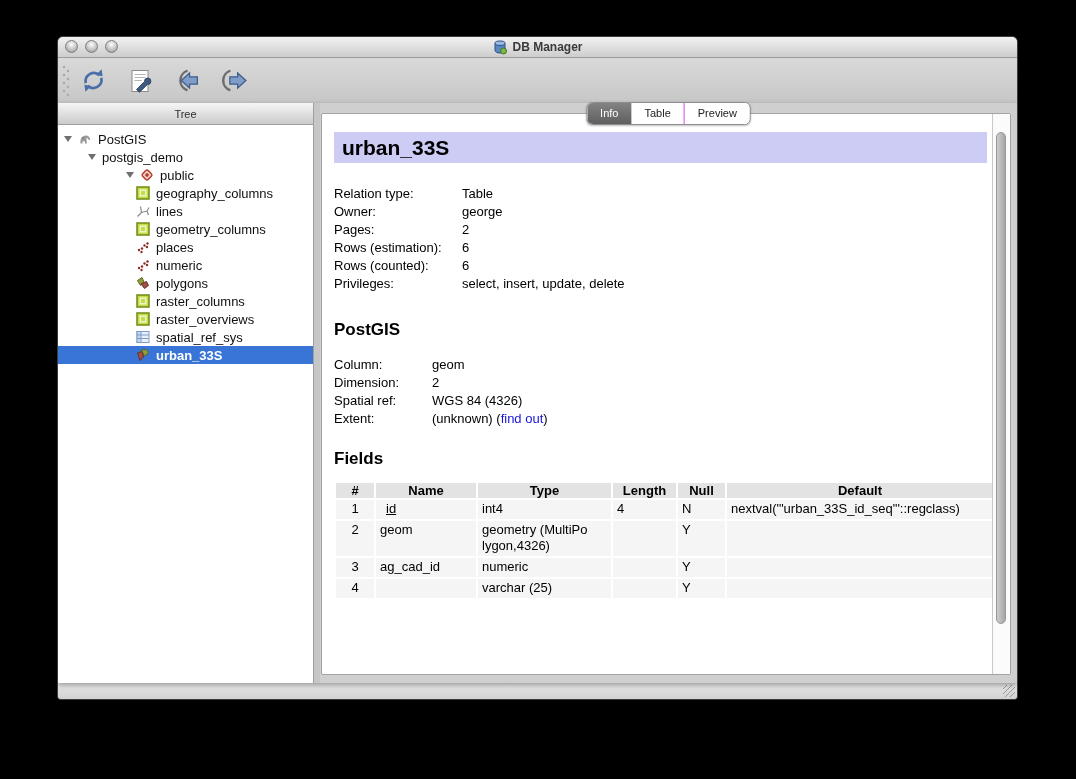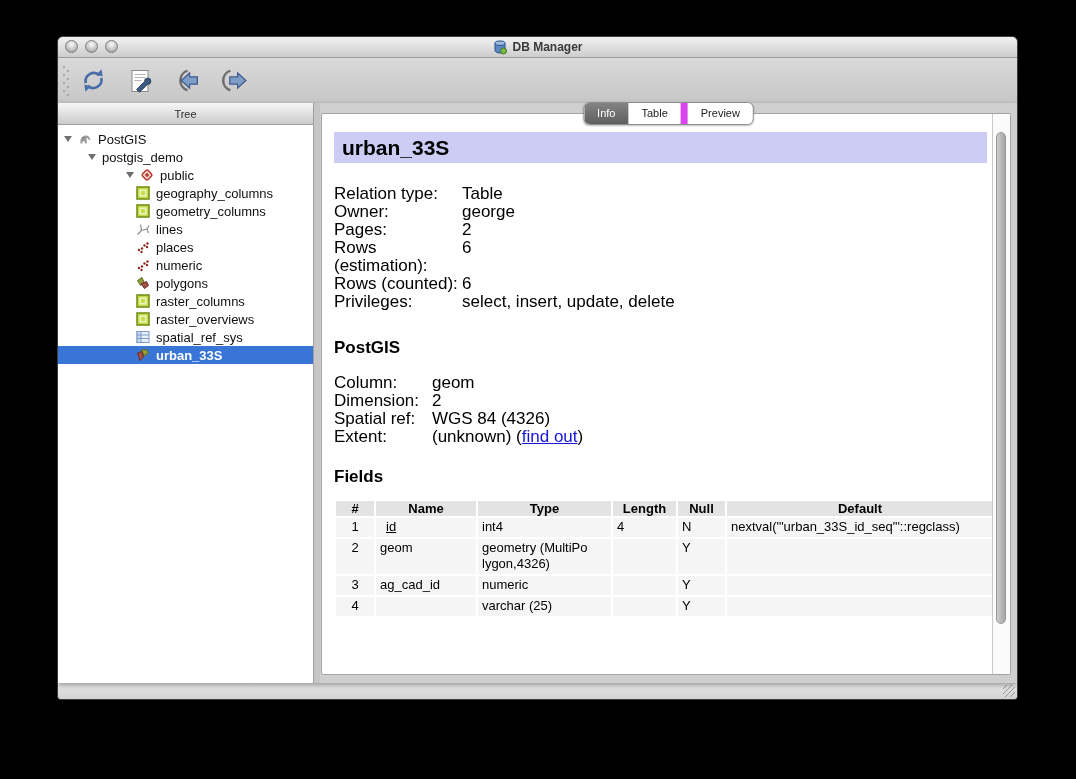--- a/index.html
+++ b/index.html
@@ -52,40 +52,40 @@
   
   .splitter{width:6px;background:#c6c6c6;}
   
   .right-panel{flex:1;position:relative;background:#cfcfcf;}
   .tabbar{position:absolute;top:-1px;left:50%;transform:translateX(-50%);z-index:5;
     display:flex;background:#fff;border:1px solid #8d8d8d;border-radius:6px;overflow:hidden;
     box-shadow:0 1px 2px rgba(0,0,0,.25);}
   .tab{height:21px;line-height:21px;padding:0 13px;font-size:11px;color:#1c1c1c;
     background:#fff;border:none;cursor:default;}
   .tab.active{background:linear-gradient(#838383,#5f5f5f);color:#fff;}
-  .tab.sep{border-left:7px solid #d946ef;}
+  .tab.sep{border-left:1px solid #d946ef;}
   .frame{position:absolute;left:1px;right:6px;top:10px;bottom:8px;background:#fff;
     border:1px solid #a3a3a3;border-radius:2px;overflow:hidden;}
   .content{position:absolute;left:0;top:0;right:17px;bottom:0;overflow:hidden;
     padding:9px 0 0 12px;box-sizing:border-box;}
   .vscroll{position:absolute;right:0;top:0;bottom:0;width:17px;background:#fbfbfb;
     border-left:1px solid #c9c9c9;}
   .vthumb{position:absolute;left:3px;top:18px;width:10px;height:492px;border-radius:5px;
     background:linear-gradient(90deg,#cdcdcd,#a6a6a6);border:1px solid #979797;box-sizing:border-box;}
   
   .page-title{margin:9px 0 0 0;height:31px;line-height:31px;font-size:21px;font-weight:bold;
     color:#000;padding-left:8px;width:653px;box-sizing:border-box;}
   .h2{font-size:17px;font-weight:bold;color:#000;height:21px;line-height:21px;}
   .h2.gi{margin-top:20px;} .h2.pg{margin-top:26px;} .h2.fl{margin-top:20px;}
-  .kv{font-size:17px;line-height:18px;color:#000;}
+  .kv{font-size:13px;line-height:18px;color:#000;}
   .kv .row{display:flex;}
   .kv .k{flex:0 0 auto;}
   .kv.general{margin-top:22px;} .kv.general .k{width:128px;}
   .kv.postgis{margin-top:16px;} .kv.postgis .k{width:98px;}
-  a.link{color:#1414dc;text-decoration:underline;cursor:pointer;}
+  a.link{color:#1414dc;cursor:pointer;}
   .namelink{text-decoration:underline;margin-left:6px;}
   
   table.fields{margin-top:12px;border-collapse:separate;border-spacing:2px;width:661px;
     table-layout:fixed;font-size:13px;}
   table.fields th{background:#e3e3e3;font-weight:bold;text-align:center;padding:0 3px;
     height:15px;line-height:15px;}
   table.fields td{background:#f5f5f5;vertical-align:top;padding:1px 4px 2px 4px;line-height:16px;
     word-break:break-all;}
   td.cnum{text-align:center;}
   
@@ -213,34 +213,34 @@
                 <rect x="1" y="1" width="12" height="12" fill="#c6dc46" stroke="#74921c" stroke-width="1.6"></rect>
                 <rect x="4.2" y="4.2" width="5.6" height="5.6" fill="none" stroke="#f2f7d8" stroke-width="1.4"></rect>
               </svg>
           </span>
           <span>geography_columns</span>
         </div>
 
         <div class="trow d3">
           <span class="ticon">
             <svg width="14" height="14" viewBox="0 0 14 14">
+                <path d="M1.5 12.5 L5.5 8.5 L4.5 2.5 M5.5 8.5 L11 7 L13 3.5 M11 7 L12.5 11" fill="none" stroke="#8c8c8c" stroke-width="1.2"></path>
+              </svg>
+          </span>
+          <span>lines</span>
+        </div>
+
+        <div class="trow d3">
+          <span class="ticon">
+            <svg width="14" height="14" viewBox="0 0 14 14">
                 <rect x="1" y="1" width="12" height="12" fill="#c6dc46" stroke="#74921c" stroke-width="1.6"></rect>
                 <rect x="4.2" y="4.2" width="5.6" height="5.6" fill="none" stroke="#f2f7d8" stroke-width="1.4"></rect>
               </svg>
           </span>
           <span>geometry_columns</span>
-        </div>
-
-        <div class="trow d3">
-          <span class="ticon">
-            <svg width="14" height="14" viewBox="0 0 14 14">
-                <path d="M1.5 12.5 L5.5 8.5 L4.5 2.5 M5.5 8.5 L11 7 L13 3.5 M11 7 L12.5 11" fill="none" stroke="#8c8c8c" stroke-width="1.2"></path>
-              </svg>
-          </span>
-          <span>lines</span>
         </div>
 
         <div class="trow d3">
           <span class="ticon">
             <svg width="14" height="14" viewBox="0 0 14 14">
                 <g fill="#8e2a21">
                   <circle cx="3" cy="10" r="1.2"></circle>
                   <circle cx="5.5" cy="12" r="1.2"></circle>
                   <circle cx="6" cy="8.5" r="1.2"></circle>
                   <circle cx="8.5" cy="5.5" r="1.2"></circle>

